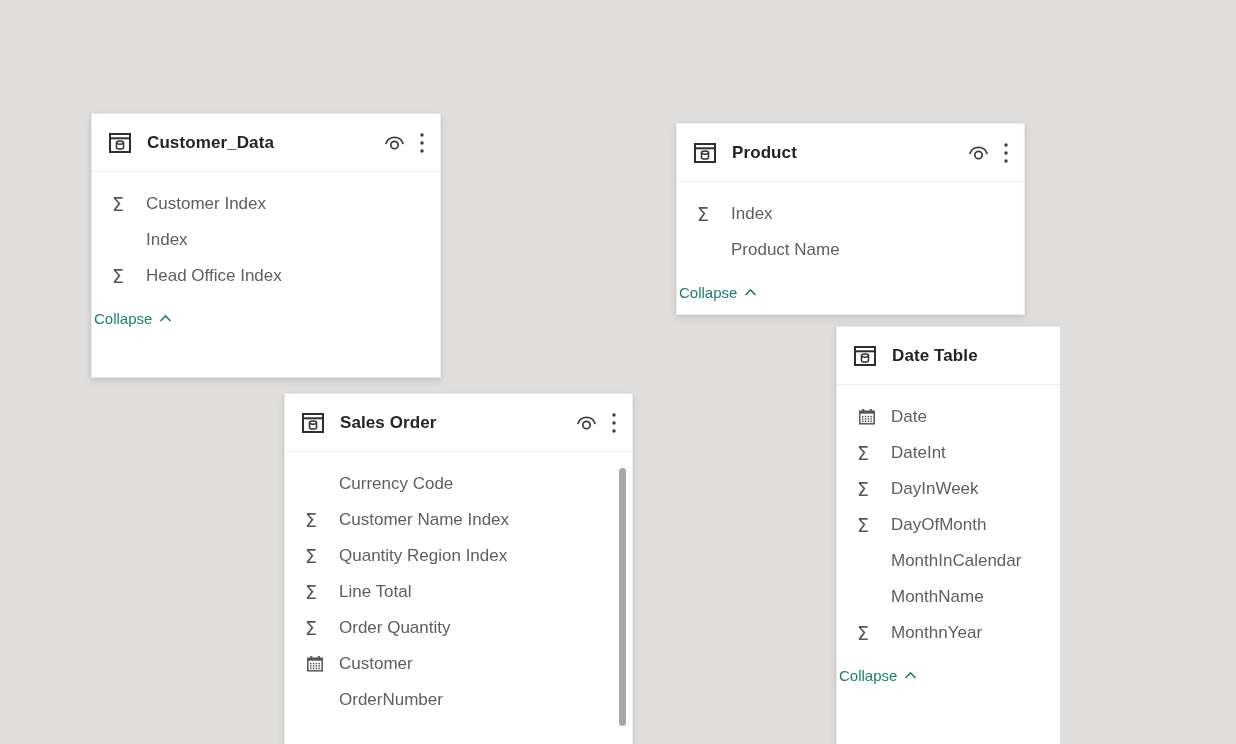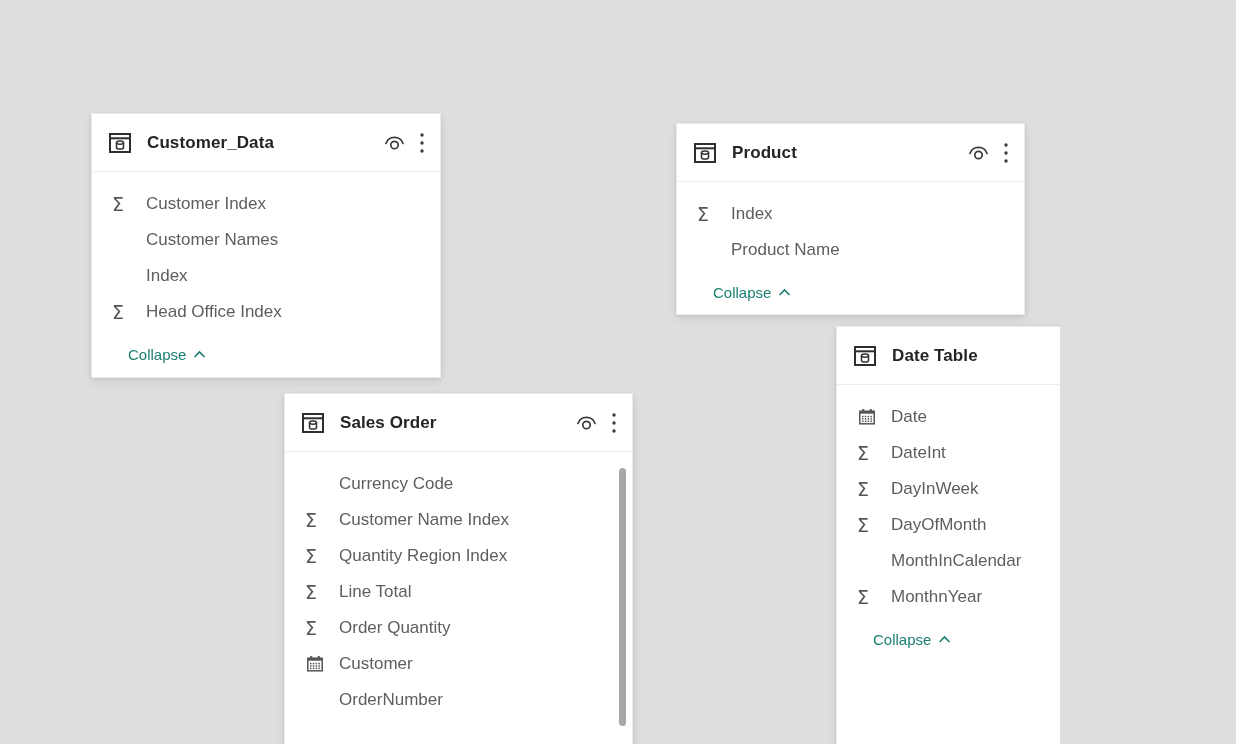--- a/index.html
+++ b/index.html
@@ -47,21 +47,21 @@
   .fields { padding-top: 14px; }
   .field-row { height: 36px; display: flex; align-items: center; padding-left: 20px; }
   .field-icon {
     width: 34px; flex: 0 0 34px;
     display: flex; align-items: center;
     color: #575654;
   }
   .sigma { font-family: "DejaVu Sans", sans-serif; font-size: 19px; line-height: 1; color: #575654; }
   .field-name { font-size: 17px; color: #605e5c; white-space: nowrap; }
 
-  .collapse-row { height: 36px; margin-top: 6px; display: flex; align-items: center; padding-left: 36px; }
+  .collapse-row { height: 36px; margin-top: 6px; display: flex; align-items: center; padding-left: 2px; }
   .collapse-link {
     display: flex; align-items: center; gap: 7px;
     font-size: 15px; color: #1a7e71;
     text-decoration: none; cursor: pointer;
   }
   .scroll-thumb {
     position: absolute; right: 6px;
     width: 7px; border-radius: 4px;
     background: #a7a7a5;
   }
@@ -98,24 +98,20 @@
           </svg>
         </span>
       </span>
     </header>
     <div class="fields">
         <div class="field-row">
     <span class="field-icon">
             <span class="sigma">Σ</span>
           </span>
     <span class="field-name">Customer Index</span>
-  </div>
-        <div class="field-row">
-    <span class="field-icon"></span>
-    <span class="field-name">Customer Names</span>
   </div>
         <div class="field-row">
     <span class="field-icon"></span>
     <span class="field-name">Index</span>
   </div>
         <div class="field-row">
     <span class="field-icon">
             <span class="sigma">Σ</span>
           </span>
     <span class="field-name">Head Office Index</span>
@@ -335,20 +331,24 @@
     <span class="field-icon">
             <span class="sigma">Σ</span>
           </span>
     <span class="field-name">DayOfMonth</span>
   </div>
         <div class="field-row">
     <span class="field-icon"></span>
     <span class="field-name">MonthInCalendar</span>
   </div>
         <div class="field-row">
+    <span class="field-icon"></span>
+    <span class="field-name">MonthName</span>
+  </div>
+        <div class="field-row">
     <span class="field-icon">
             <span class="sigma">Σ</span>
           </span>
     <span class="field-name">MonthnYear</span>
   </div>
       </div>
   <div class="collapse-row">
         <a class="collapse-link" href="#">
           <span>Collapse</span>
           <svg width="13" height="9" viewBox="0 0 13 9">

